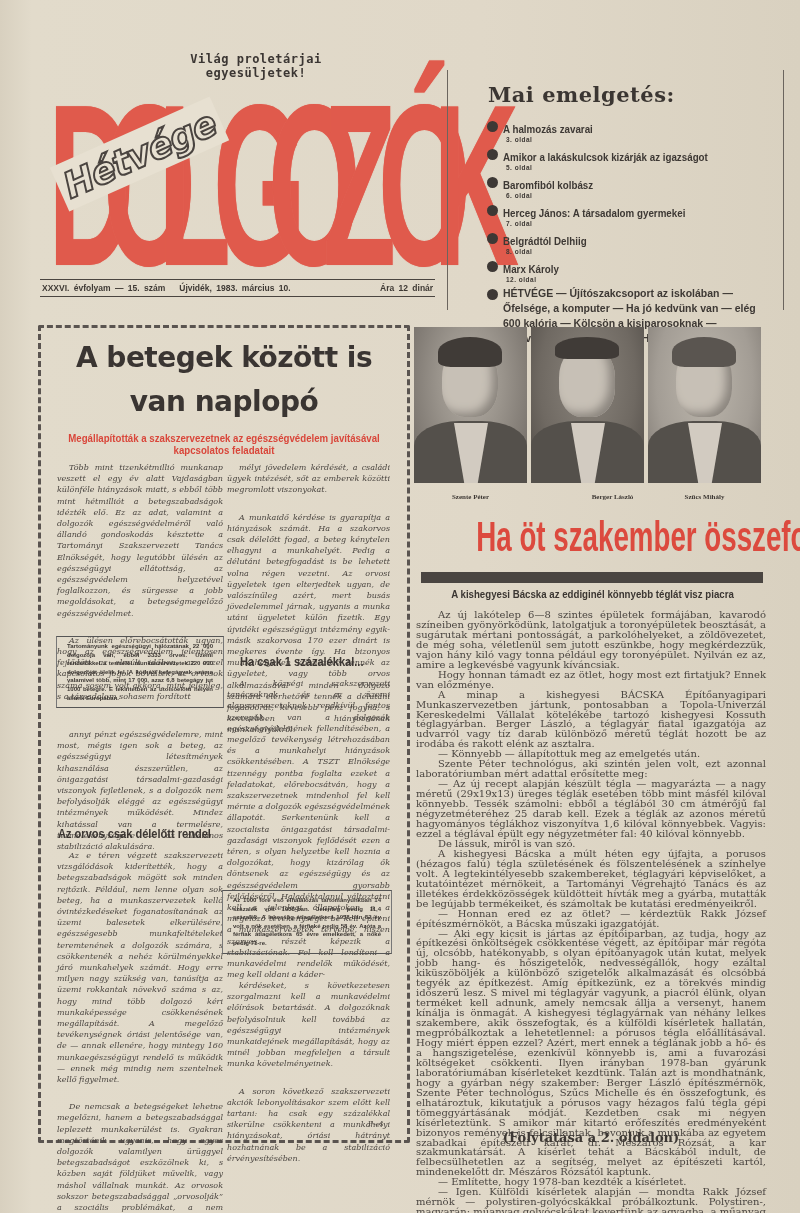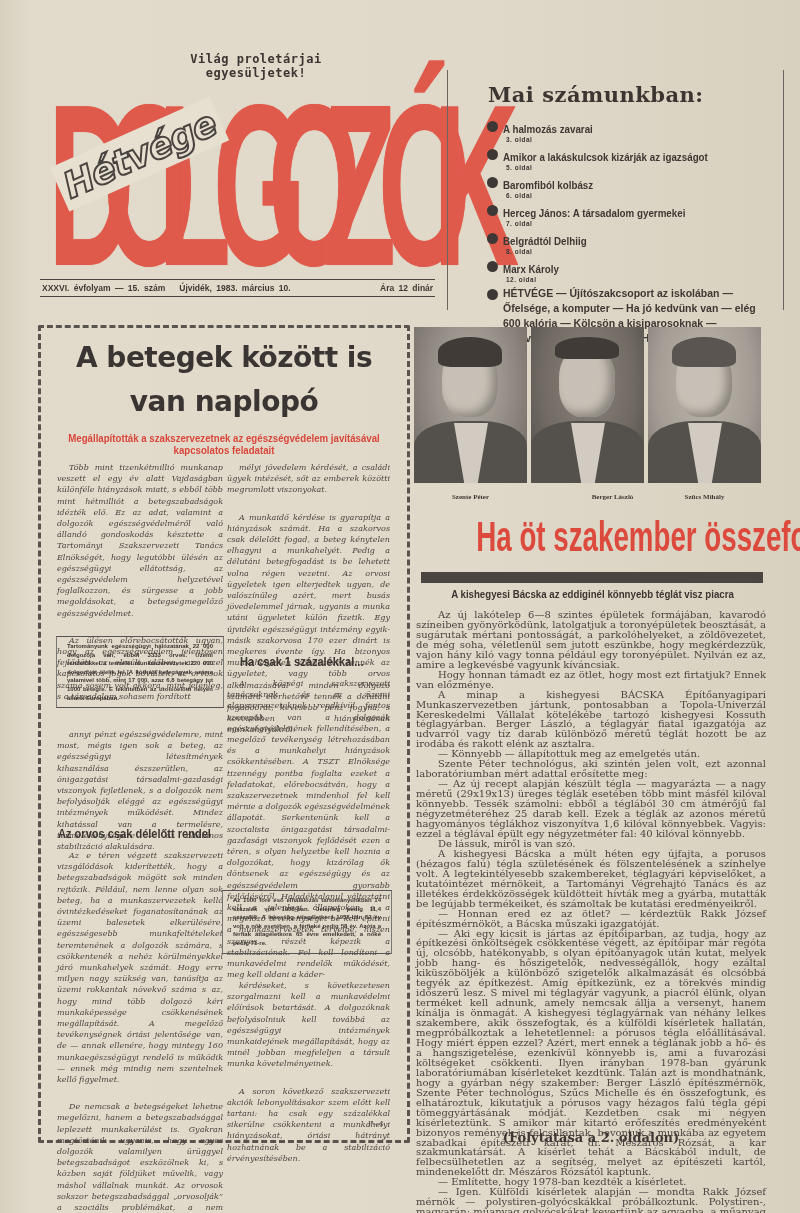--- a/index.html
+++ b/index.html
@@ -102,21 +102,21 @@
 
   <div class="rule" style="left:40px; top:279px; width:395px;"></div>
   <div class="issue-line">
     <span>XXXVI. évfolyam — 15. szám</span>
     <span>Újvidék, 1983. március 10.</span>
   </div>
   <div class="price">Ára 12 dinár</div>
   <div class="rule" style="left:40px; top:296px; width:395px;"></div>
 
   <div class="contents-box"></div>
-  <div class="contents-title">Mai számunkban:</div>
+  <div class="contents-title">Mai emelgetés:</div>
   <ul class="contents-list">
     <li><span class="dot"></span><span class="t">A halmozás zavarai</span><span class="p">3. oldal</span></li>
     <li><span class="dot"></span><span class="t">Amikor a lakáskulcsok kizárják az igazságot</span><span class="p">5. oldal</span></li>
     <li><span class="dot"></span><span class="t">Baromfiból kolbász</span><span class="p">6. oldal</span></li>
     <li><span class="dot"></span><span class="t">Herceg János: A társadalom gyermekei</span><span class="p">7. oldal</span></li>
     <li><span class="dot"></span><span class="t">Belgrádtól Delhiig</span><span class="p">8. oldal</span></li>
     <li><span class="dot"></span><span class="t">Marx Károly</span><span class="p">12. oldal</span></li>
     <li class="long"><span class="dot"></span><span class="t">HÉTVÉGE — Újítószakcsoport az iskolában — Őfelsége, a komputer — Ha jó kedvünk van — elég 600 kalória — Kölcsön a kisiparosoknak — Nyelvművelő — Horgász — Hobbi</span></li>
   </ul>
 

